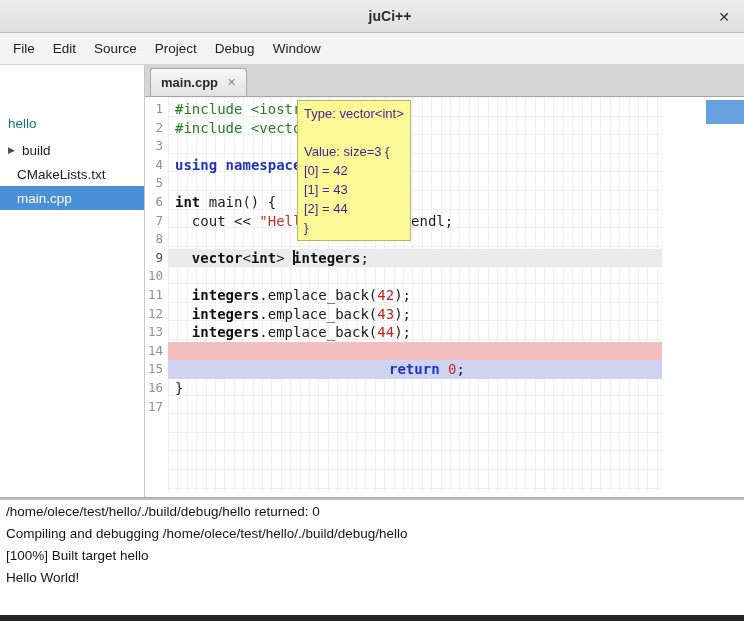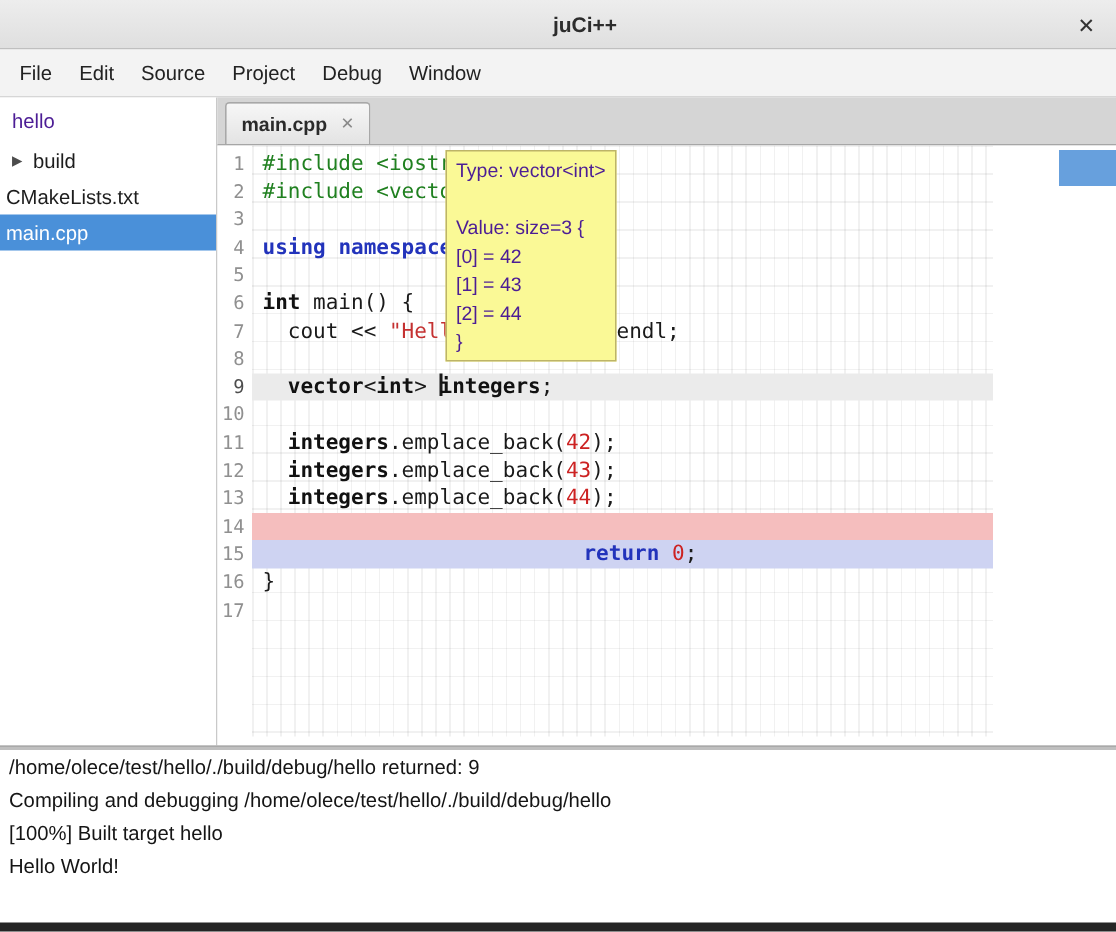--- a/index.html
+++ b/index.html
@@ -28,22 +28,22 @@
     display:flex; align-items:center; padding-left:4px;
     font-size:13.5px; color:#222;
   }
   .menu-item { padding:0 9px; height:32px; display:flex; align-items:center; }
   
   .main { position:absolute; left:0; top:65px; width:744px; height:432px; }
   .sidebar {
     position:absolute; left:0; top:0; width:145px; height:432px;
     background:#fff; border-right:1px solid #c9c9c9; font-size:13.5px;
   }
-  .project-row { height:30px; display:flex; align-items:center; padding-left:8px; color:#4c1d95; }
-  .tree-row { height:24px; display:flex; align-items:center; padding-left:4px; color:#1d1d1d; }
+  .project-row { height:30px; display:flex; align-items:center; padding-left:8px; color:#0f766e;margin-top:43px; }
+  .tree-row { height:24px; display:flex; align-items:center; padding-left:17px; color:#1d1d1d; }
   .tree-row.has-exp { padding-left:8px; }
   .tree-row .expander { width:14px; font-size:9px; color:#4c4c4c; }
   .tree-row.selected { background:#4a90d9; color:#fff; }
   
   .editor { position:absolute; left:145px; top:0; width:599px; height:432px; }
   .tabbar {
     position:absolute; left:0; top:0; width:599px; height:32px;
     background:#d5d5d5; border-bottom:1px solid #a6a6a6;
     display:flex; align-items:flex-end;
   }
@@ -190,21 +190,21 @@
           </div>
         <div class="scroll-ind"></div>
       </div>
     </div>
 
   </div>
 
   <div class="splitter"></div>
 
   <div class="terminal">
-      <div>/home/olece/test/hello/./build/debug/hello returned: 9</div>
+      <div>/home/olece/test/hello/./build/debug/hello returned: 0</div>
       <div>Compiling and debugging /home/olece/test/hello/./build/debug/hello</div>
       <div>[100%] Built target hello</div>
       <div>Hello World!</div>
     </div>
 
 
   <div class="bottom-strip"></div>
 
 </div>
 

